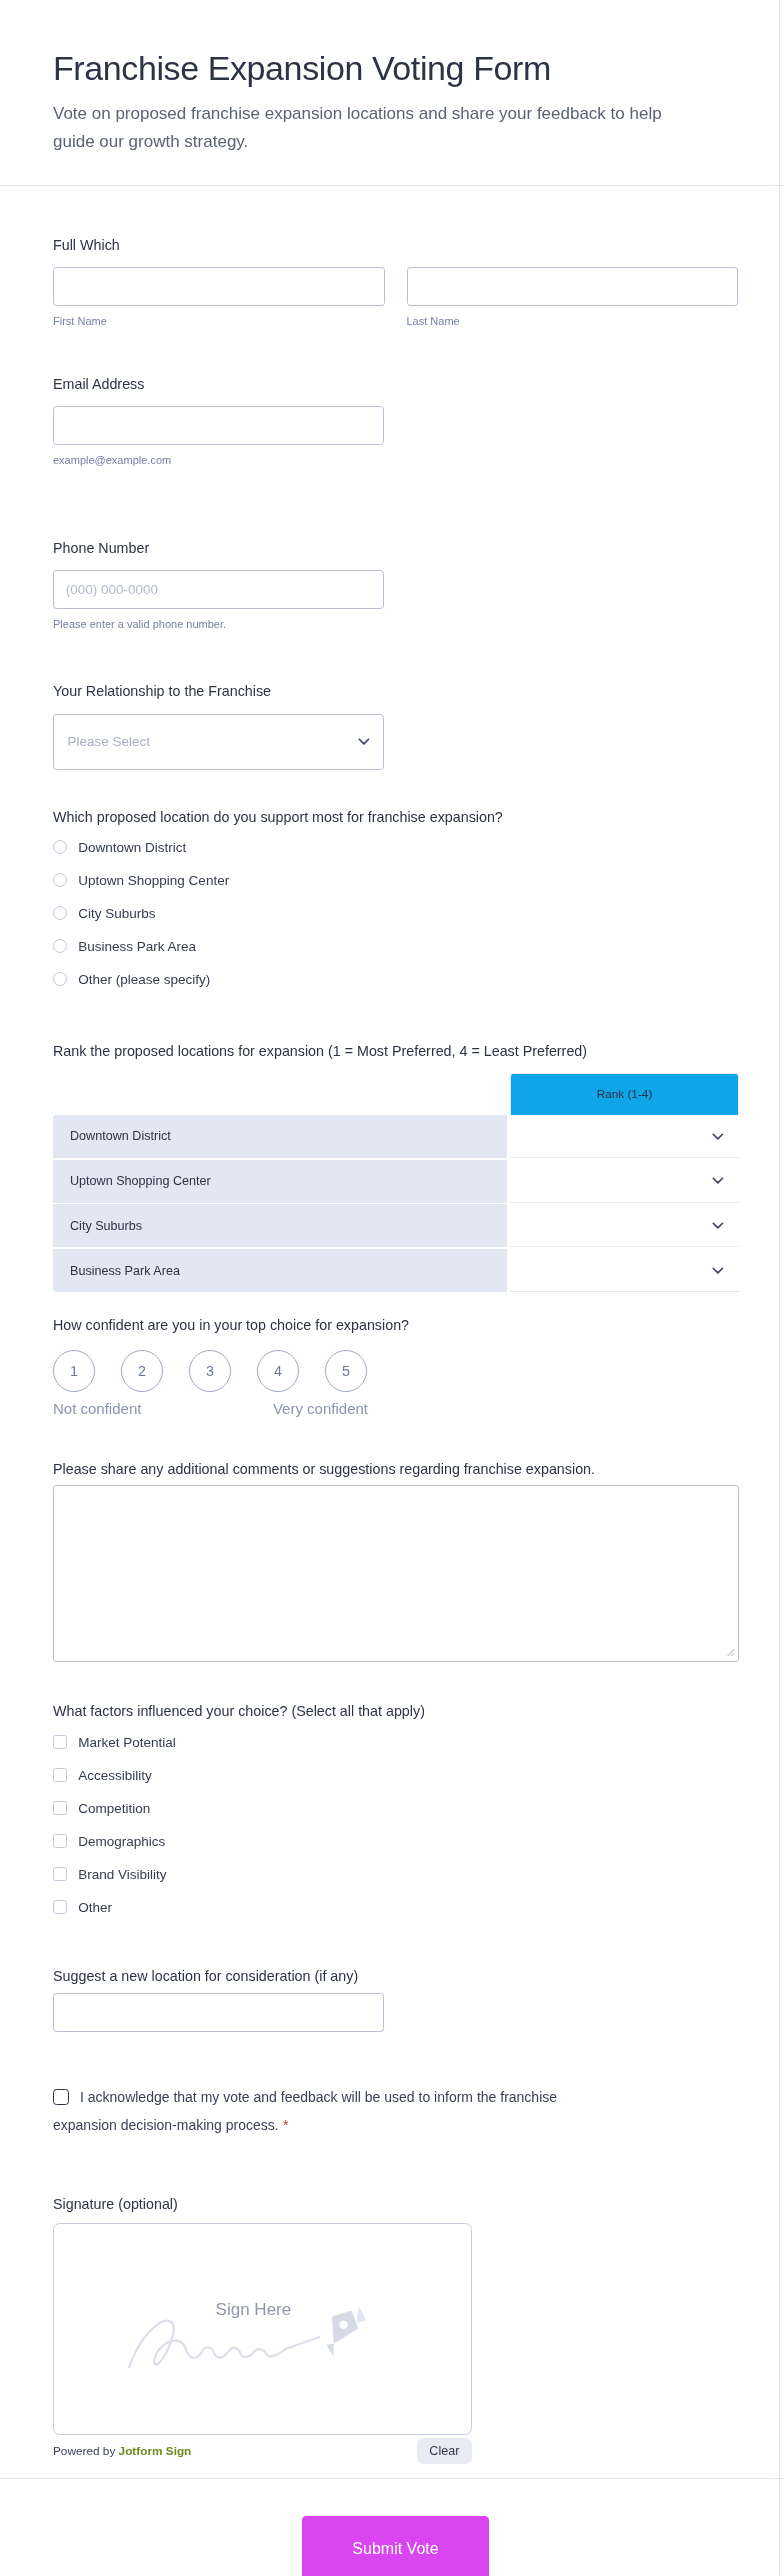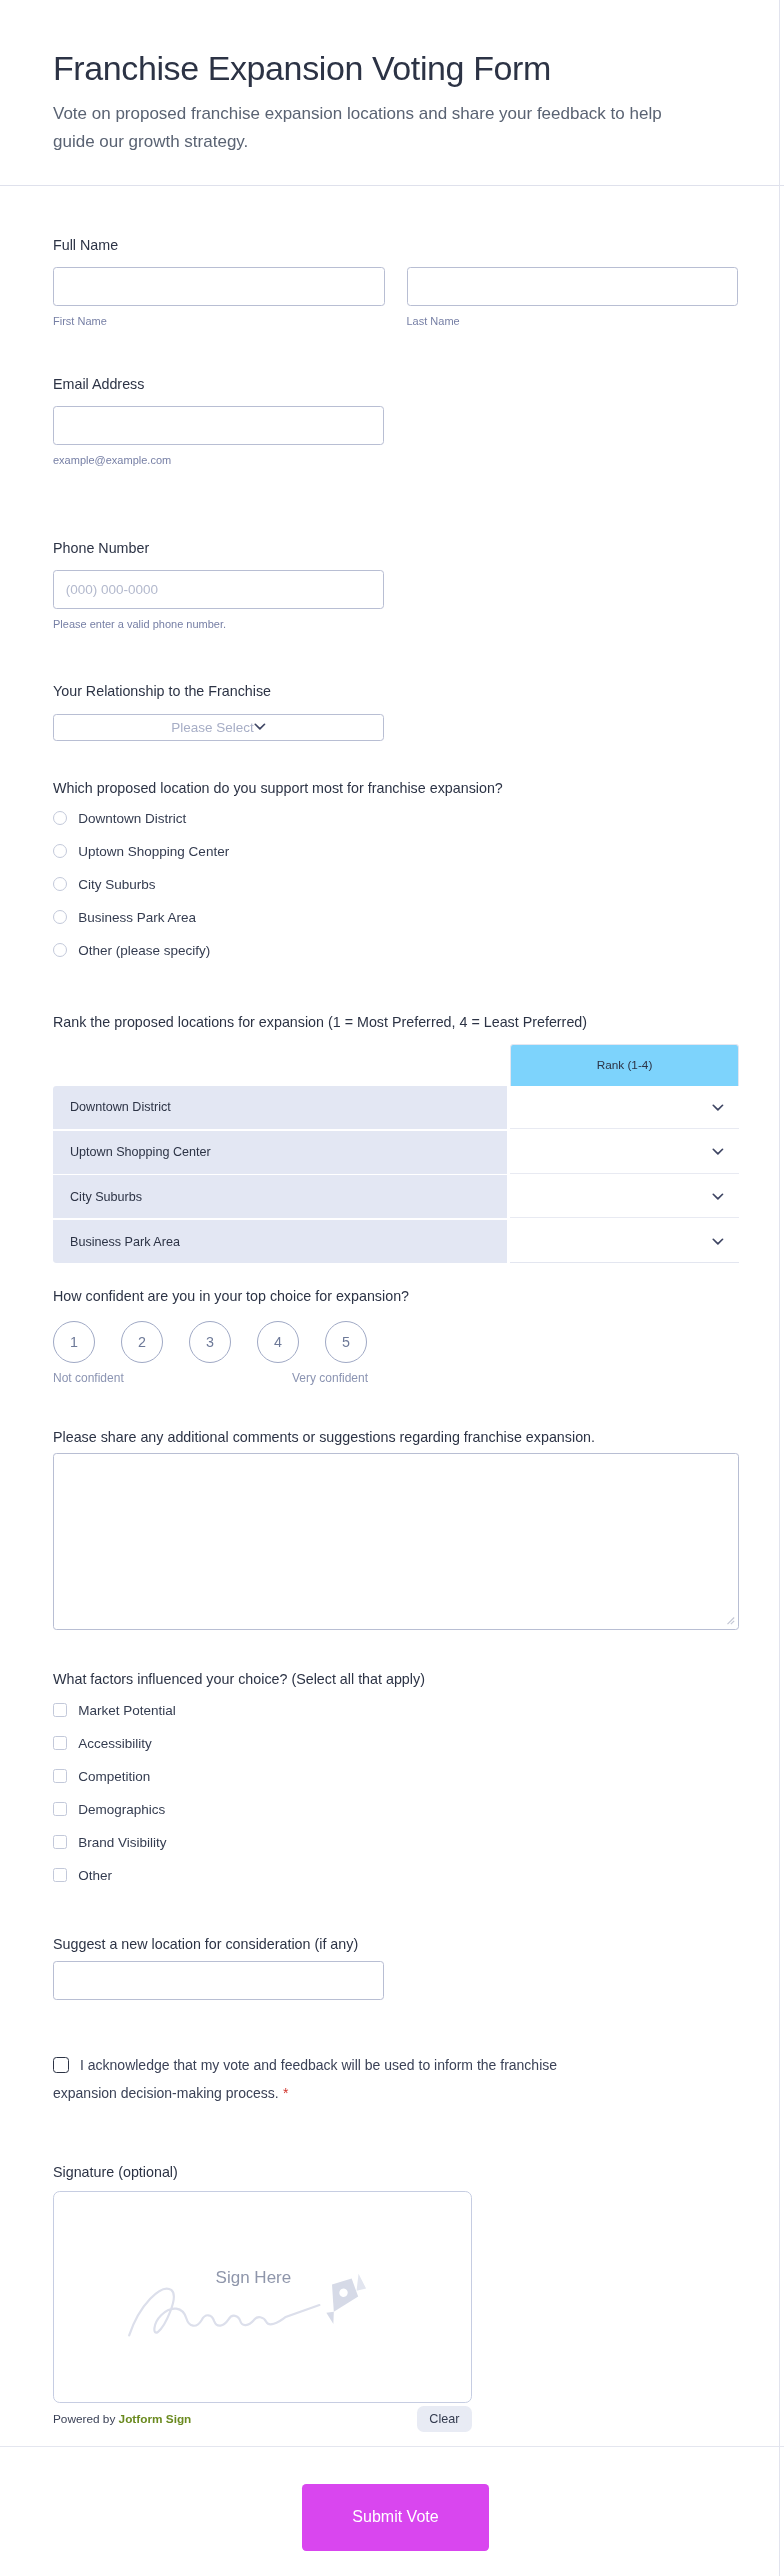--- a/index.html
+++ b/index.html
@@ -39,40 +39,40 @@
   .mb-support { margin-bottom: 54px; }
   .mb-rank { margin-bottom: 24px; }
   .mb-conf { margin-bottom: 43px; }
   .mb-factors { margin-bottom: 51px; }
   .mb-comments { margin-bottom: 40px; }
   .mb-suggest { margin-bottom: 51px; }
   .mb-ack { margin-bottom: 56px; }
 
   
   .select {
-    width: 331px; height: 27px; border: 0.8px solid #b8bed3; border-radius: 3.4px; background:#fff;
-    display:flex; align-items:center; justify-content:center; padding: 0 13.5px; cursor:pointer;
+    width: 331px; height: 56px; border: 0.8px solid #b8bed3; border-radius: 3.4px; background:#fff;
+    display:flex; align-items:center; justify-content:space-between; padding: 0 13.5px; cursor:pointer;
   }
   .select .ph { font-size: 13.5px; color:#a7aec6; }
   .chev { width:11.8px; height:7.6px; display:block; }
 
   
   .opt-row { display:flex; align-items:center; gap: 11px; margin-bottom: 16px; height:17px; }
   .opt-row:last-child { margin-bottom: 0; }
   .radio-c { width:14.3px; height:14.3px; border:0.8px solid #c3c9da; border-radius:50%; background:#fff; flex:0 0 auto; }
   .check-c { width:14.3px; height:14.3px; border:0.8px solid #c3c9da; border-radius:2.5px; background:#fff; flex:0 0 auto; }
   .opt-label { font-size: 13.5px; color:#343c50; }
   .group-pad { padding-top: 0; }
 
   
   .rank-table { margin-top: 1.7px; width: 686px; }
   .rt-header { display:flex; }
   .rt-header-spacer { width: 457px; }
   .rt-header-cell {
-    flex:1; height: 42px; background:#7dd3fc; border:0.8px solid #e3e6f0; border-bottom:none;
+    flex:1; height: 42px; background:#0ea5e9; border:0.8px solid #e3e6f0; border-bottom:none;
     border-radius: 3.4px 3.4px 0 0; display:flex; align-items:center; justify-content:center;
     font-size: 11.8px; color:#2c3345;
   }
   .rt-row { display:flex; margin-bottom: 1.7px; }
   .rt-row:last-child { margin-bottom: 0; }
   .rt-label {
     width: 454px; margin-right: 2.5px; background:#e3e7f3; min-height: 43px;
     display:flex; align-items:center; padding-left: 17px; font-size: 12.6px; color:#2c3345;
   }
   .rt-row.first .rt-label { border-top-left-radius: 3.4px; }
@@ -83,21 +83,21 @@
   .rt-row.last .rt-cell { border-bottom: 0.8px solid #e3e6f0; }
   .rt-cell .chev { position:absolute; right: 15px; top: 50%; margin-top: -3.4px; }
 
   
   .scale-row { display:flex; gap: 26px; width: 315px; }
   .scale-circle {
     width: 42px; height: 42px; border-radius: 50%; border: 0.8px solid #a0a9c5; background:#fff;
     display:flex; align-items:center; justify-content:center; font-size: 14.3px; color:#6d7998; cursor:pointer;
   }
   .scale-labels { width: 315px; display:flex; justify-content:space-between; margin-top: 8.4px; }
-  .scale-labels span { font-size: 12px; color:#8b94b2; }
+  .scale-labels span { font-size: 15px; color:#8b94b2; }
 
   
   .ta-wrap { position:relative; width: 686px; }
   textarea.ta {
     width: 686px; height: 177px; border:0.8px solid #b8bed3; border-radius:3.4px; resize:none;
     padding: 10px 11.8px; font-size: 13.5px; color:#2c3345; outline:none; display:block;
     font-family: "Liberation Sans", "DejaVu Sans", sans-serif;
   }
   .ta-grip { position:absolute; right: 4.2px; bottom: 5px; pointer-events:none; }
 
@@ -138,21 +138,21 @@
 <div class="right-edge"></div>
 
 <div class="header">
   <div class="form-title">Franchise Expansion Voting Form</div>
   <div class="form-subtitle">Vote on proposed franchise expansion locations and share your feedback to help guide our growth strategy.</div>
 </div>
 
 <div class="form-body">
 
   <div class="field mb-fullname">
-    <div class="q-label">Full Name</div>
+    <div class="q-label">Full Which</div>
     <div class="name-row">
       <input class="ti" type="text" style="">
       <input class="ti" type="text" style="">
     </div>
     <div class="name-subs">
       <div class="sub">First Name</div>
       <div class="sub">Last Name</div>
     </div>
   </div>
 

